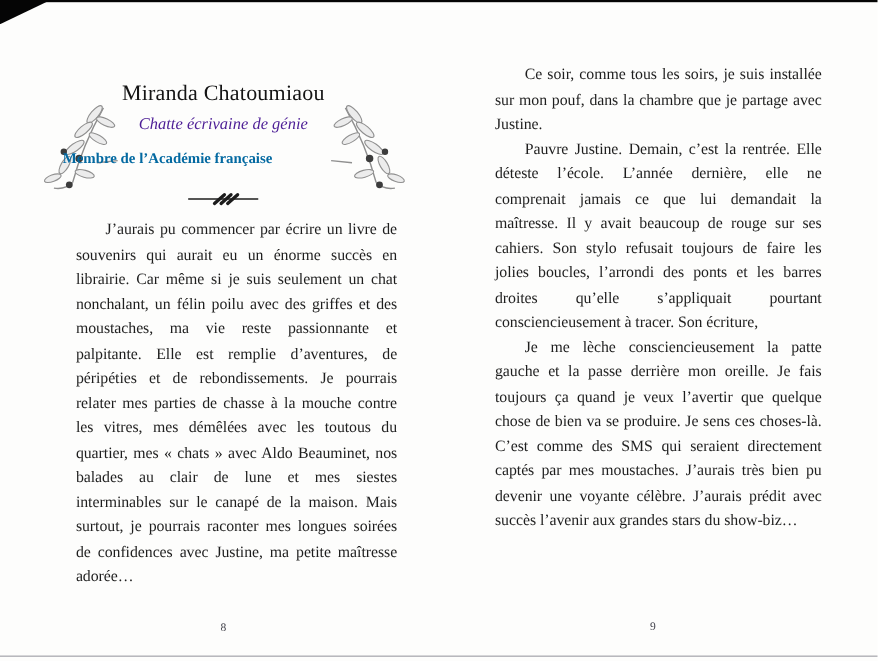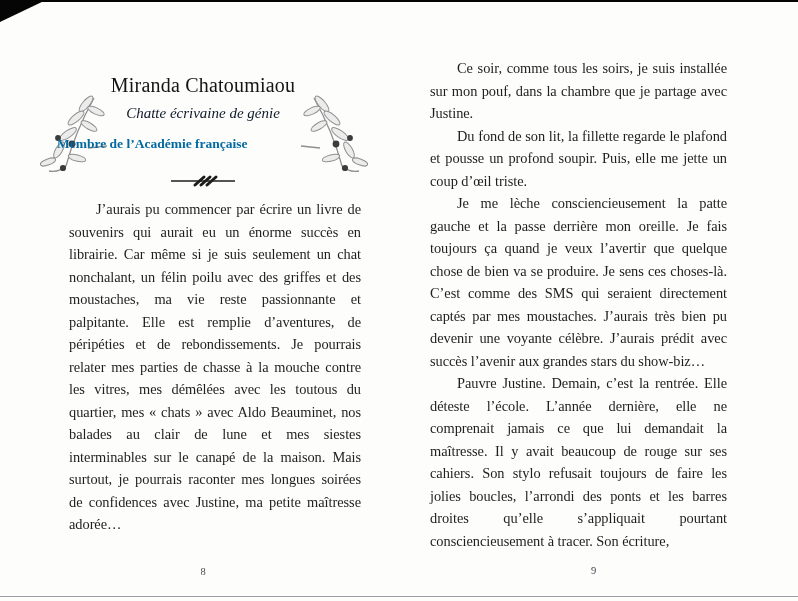--- a/index.html
+++ b/index.html
@@ -49,21 +49,21 @@
     letter-spacing: 0.2px;
     color: #141414;
   }
   .author-tagline {
     position: absolute;
     left: 57px; top: 105px;
     width: 292px;
     text-align: center;
     font-style: italic;
     font-size: 15px;
-    color: #0f172a;
+    color: #4c1d95;
   }
   .author-affiliation {
     position: absolute;
     left: 57px; top: 136px;
     width: 292px;
     text-align: left;
     font-weight: bold;
     font-size: 13.5px;
     color: #0369a1;
   }
@@ -81,21 +81,21 @@
   }
 
   
   .body-left {
     position: absolute;
     left: 69px; top: 198px;
     width: 292px;
   }
   .body-right {
     position: absolute;
-    left: 430px; top: 57px;
+    left: 450px; top: 57px;
     width: 297px;
   }
   .body-left p, .body-right p {
     margin: 0;
     text-align: justify;
     text-indent: 27px;
     font-size: 14.4px;
     line-height: 22.5px;
     letter-spacing: -0.05px;
     color: #1e1e1e;
@@ -186,21 +186,20 @@
     <div class="body-left">
       <p>J’aurais pu commencer par écrire un livre de souvenirs qui aurait eu un énorme succès en librairie. Car même si je suis seulement un chat nonchalant, un félin poilu avec des griffes et des moustaches, ma vie reste passionnante et palpitante. Elle est remplie d’aventures, de péripéties et de rebondissements. Je pourrais relater mes parties de chasse à la mouche contre les vitres, mes démêlées avec les toutous du quartier, mes « chats » avec Aldo Beauminet, nos balades au clair de lune et mes siestes interminables sur le canapé de la maison. Mais surtout, je pourrais raconter mes longues soirées de confidences avec Justine, ma petite maîtresse adorée…</p>
     </div>
 
     <div class="pagenum left">8</div>
   </div>
 
   <div>
     <div class="body-right">
       <p>Ce soir, comme tous les soirs, je suis installée sur mon pouf, dans la chambre que je partage avec Justine.</p>
-      <p>Du fond de son lit, la fillette regarde le plafond et pousse un profond soupir. Puis, elle me jette un coup d’œil triste.</p>
+      <p>Pauvre Justine. Demain, c’est la rentrée. Elle déteste l’école. L’année dernière, elle ne comprenait jamais ce que lui demandait la maîtresse. Il y avait beaucoup de rouge sur ses cahiers. Son stylo refusait toujours de faire les jolies boucles, l’arrondi des ponts et les barres droites qu’elle s’appliquait pourtant consciencieusement à tracer. Son écriture,</p>
       <p>Je me lèche consciencieusement la patte gauche et la passe derrière mon oreille. Je fais toujours ça quand je veux l’avertir que quelque chose de bien va se produire. Je sens ces choses-là. C’est comme des SMS qui seraient directement captés par mes moustaches. J’aurais très bien pu devenir une voyante célèbre. J’aurais prédit avec succès l’avenir aux grandes stars du show-biz…</p>
-      <p>Pauvre Justine. Demain, c’est la rentrée. Elle déteste l’école. L’année dernière, elle ne comprenait jamais ce que lui demandait la maîtresse. Il y avait beaucoup de rouge sur ses cahiers. Son stylo refusait toujours de faire les jolies boucles, l’arrondi des ponts et les barres droites qu’elle s’appliquait pourtant consciencieusement à tracer. Son écriture,</p>
     </div>
 
     <div class="pagenum right">9</div>
   </div>
 
 </div>
 
 </body></html>

